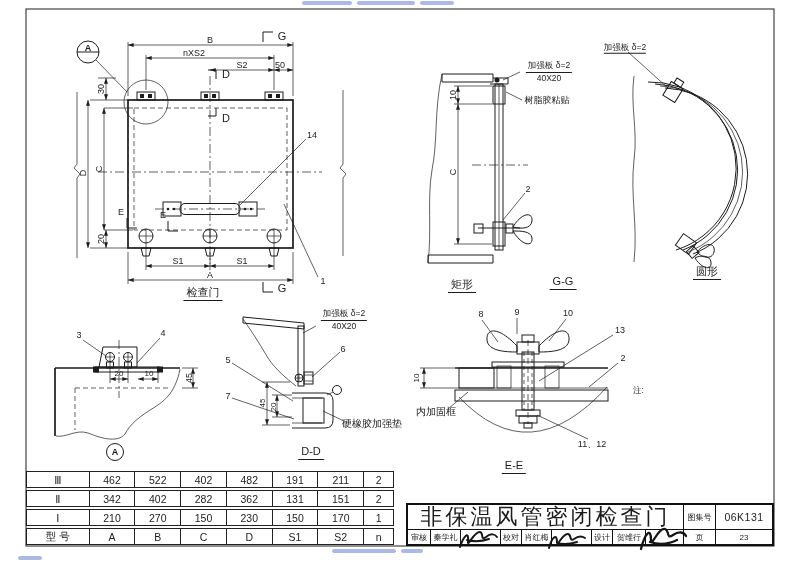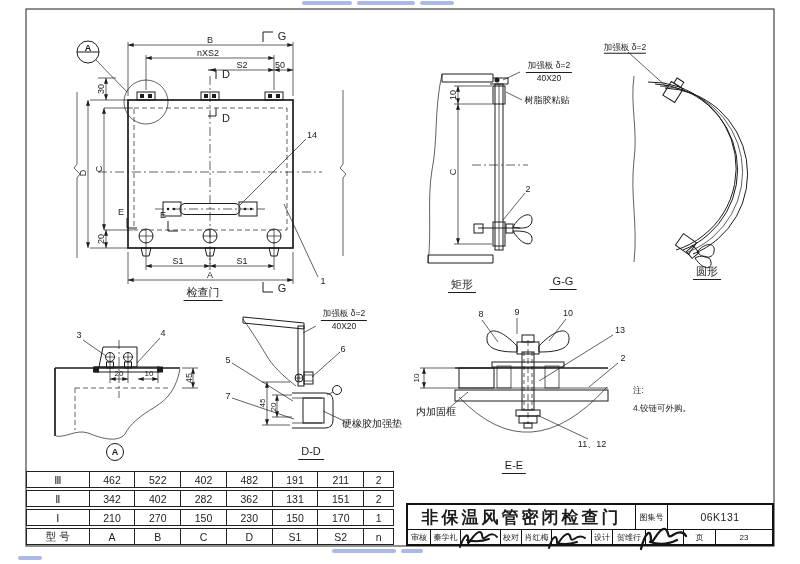--- a/index.html
+++ b/index.html
@@ -23,21 +23,21 @@
         border:1.3px solid #222;box-sizing:border-box;background:#fff;z-index:3}
   .trow>div{border-right:1px solid #222;display:flex;align-items:center;
         justify-content:center;font-size:10.5px;box-sizing:border-box;height:100%}
   .cw0{width:63px}.cw{width:46px}.cwn{width:29px;border-right:none!important}
   
   .tb{position:absolute;left:406px;top:503px;width:368px;height:43px;
       border:2px solid #111;box-sizing:border-box;z-index:3;background:transparent}
   .tb-r1{display:flex;height:25px;border-bottom:1px solid #111;box-sizing:border-box}
   .tb-r1>div,.tb-r2>div{display:flex;align-items:center;justify-content:center;
       box-sizing:border-box;border-right:1px solid #111;height:100%}
-  .tb-title{width:228px;font-size:17px;font-weight:bold;letter-spacing:3px}
+  .tb-title{width:276px;font-size:22px;font-weight:normal;letter-spacing:3px}
   .tb-atlas{width:32px;font-size:8px}
   .tb-atlasno{flex:1;font-size:10.5px;letter-spacing:.5px;border-right:none!important}
   .tb-r2{display:flex;height:14px}
   .tb-r2>div{font-size:8px}
   .s23{width:23px}.s30{width:30px}.s40{width:40px}.s21{width:21px}
   .s33{width:33px}.s38{width:38px}.s32{width:32px}
   .spg{flex:1;font-size:10px;border-right:none!important}
   
   .wm{position:absolute;background:#4a63c8;opacity:.45;filter:blur(.7px);
       border-radius:2px;z-index:4}
@@ -245,21 +245,21 @@
   </g>
 
   <g stroke="#161616" fill="none" stroke-width="2" stroke-linecap="round">
     <path d="M460,547 c4,-12 9,-16 8,-6 c-1,8 6,-10 12,-9 c4,1 0,9 6,5 c5,-4 9,-3 11,0 m-30,3 c8,2 16,1 22,-1"></path>
     <path d="M549,548 c3,-11 8,-15 8,-6 c0,7 5,-9 11,-8 c4,1 1,8 6,5 c4,-3 8,-3 11,-1 m-28,5 c7,2 14,1 20,-1"></path>
     <path stroke-width="2.3" d="M641,549 c4,-16 10,-22 10,-9 c0,9 7,-13 14,-11 c5,2 1,11 8,6 c6,-4 11,-3 13,1 m-36,6 c9,3 19,2 27,-2"></path>
   </g>
 </svg>
 
 <div class="lbl" style="left:210px;top:40px">B</div>
-<div class="lbl" style="left:208px;top:53px">nXS2</div>
+<div class="lbl" style="left:194px;top:53px">nXS2</div>
 <div class="lbl" style="left:242px;top:65px">S2</div>
 <div class="lbl" style="left:280px;top:65px">50</div>
 <div class="lbl" style="left:282px;top:36px;font-size:11px">G</div>
 <div class="lbl" style="left:282px;top:288px;font-size:11px">G</div>
 <div class="lbl" style="left:226px;top:74px;font-size:11px">D</div>
 <div class="lbl" style="left:226px;top:118px;font-size:11px">D</div>
 <div class="lbl v" style="left:101px;top:89px">30</div>
 <div class="lbl v" style="left:83px;top:173px">D</div>
 <div class="lbl v" style="left:99px;top:169px">C</div>
 <div class="lbl" style="left:121px;top:212px">E</div>
@@ -310,21 +310,20 @@
 <div class="lbl" style="left:568px;top:313px">10</div>
 <div class="lbl" style="left:620px;top:330px">13</div>
 <div class="lbl" style="left:623px;top:358px">2</div>
 <div class="lbl" style="left:592px;top:444px">11、12</div>
 <div class="lbl" style="left:436px;top:412px;font-size:10px">内加固框</div>
 <div class="lbl v" style="left:417px;top:378px;font-size:8px">10</div>
 <div class="lbl cap" style="left:514px;top:467px">E-E</div>
 
 <div class="notes">
   <div>注:</div>
-  <div>4.铰链可外购。</div>
 </div>
 
 <div class="trow" style="top:471px">
   <div class="cw0">Ⅲ</div>
   <div class="cw">462</div>
   <div class="cw">522</div>
   <div class="cw">402</div>
   <div class="cw">482</div>
   <div class="cw">191</div>
   <div class="cw">211</div>

